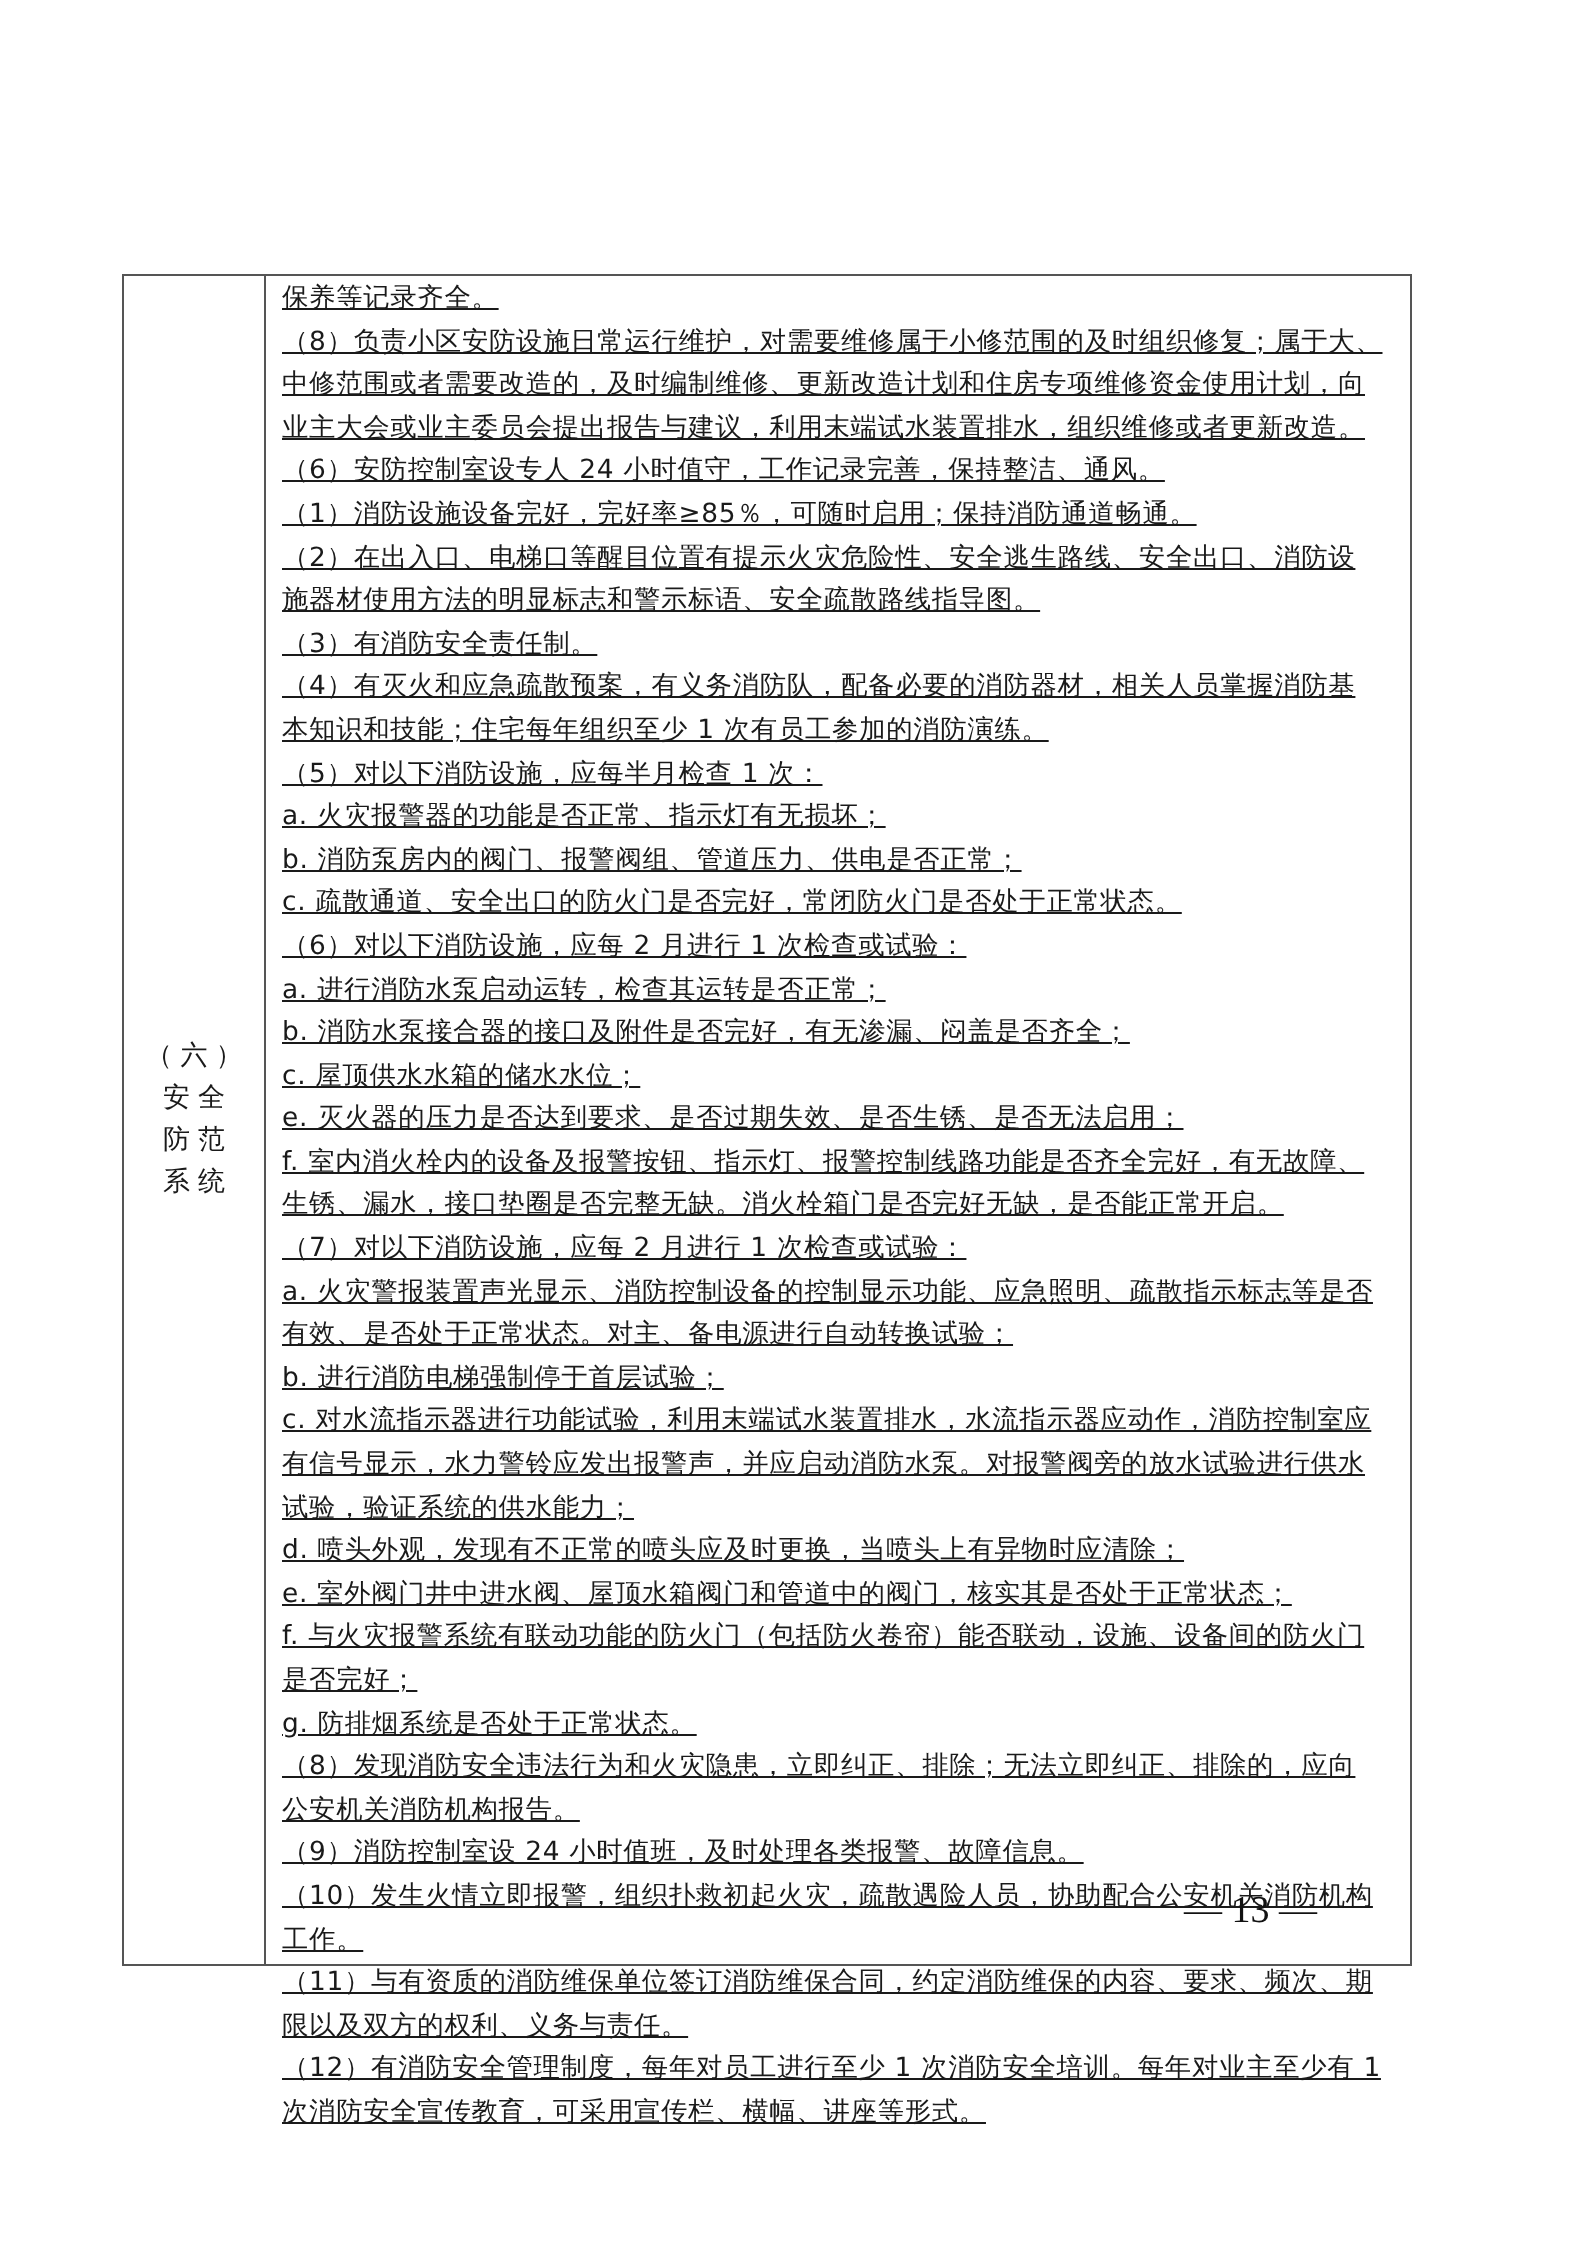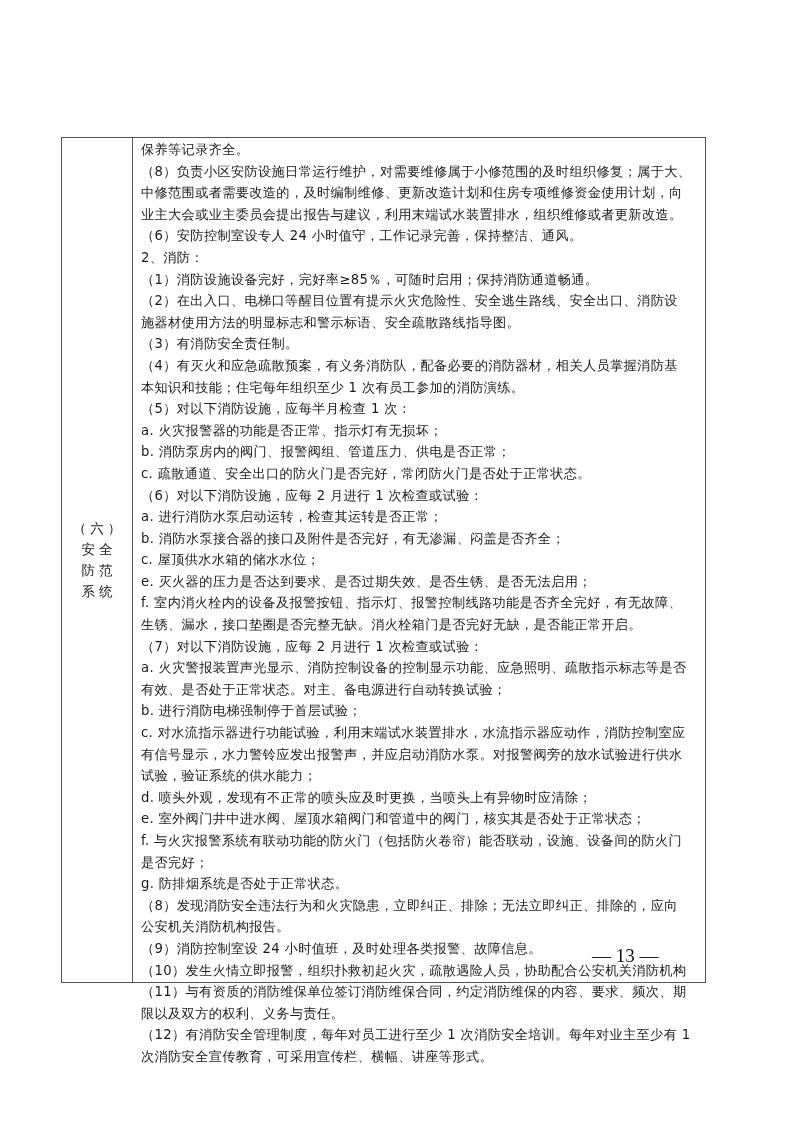--- a/index.html
+++ b/index.html
@@ -11,21 +11,21 @@
   }
   .label-col {
     width: 71px; border-right: 1.5px solid #555; box-sizing: border-box;
     display: flex; align-items: center; justify-content: center;
   }
   .label-text {
     font-size: 13.5px; line-height: 21px; text-align: center; letter-spacing: 4px;
     margin-left: 4px;
   }
   .content-col {
-    flex: 1; padding: 1px 6px 0 8px; box-sizing: border-box;
+    flex: 1; padding: 1px 6px 0 8px; box-sizing: border-box; text-decoration: underline;
   }
   .line {
     font-size: 13.2px; line-height: 21.6px; white-space: nowrap;
     letter-spacing: 0.35px; overflow: hidden;
   }
   .page-number {
     position: absolute; top: 945px; left: 592px;
     font-family: "Liberation Serif", "DejaVu Serif", serif; font-size: 19px;
     color: #111;
   }
@@ -41,21 +41,20 @@
       <div>防范</div>
       <div>系统</div>
     </div>
   </div>
   <div class="content-col" id="content-col">
       <div class="line">保养等记录齐全。</div>
       <div class="line">（8）负责小区安防设施日常运行维护，对需要维修属于小修范围的及时组织修复；属于大、</div>
       <div class="line">中修范围或者需要改造的，及时编制维修、更新改造计划和住房专项维修资金使用计划，向</div>
       <div class="line">业主大会或业主委员会提出报告与建议，利用末端试水装置排水，组织维修或者更新改造。</div>
       <div class="line">（6）安防控制室设专人 24 小时值守，工作记录完善，保持整洁、通风。</div>
-      <div class="line">2、消防：</div>
       <div class="line">（1）消防设施设备完好，完好率≥85％，可随时启用；保持消防通道畅通。</div>
       <div class="line">（2）在出入口、电梯口等醒目位置有提示火灾危险性、安全逃生路线、安全出口、消防设</div>
       <div class="line">施器材使用方法的明显标志和警示标语、安全疏散路线指导图。</div>
       <div class="line">（3）有消防安全责任制。</div>
       <div class="line">（4）有灭火和应急疏散预案，有义务消防队，配备必要的消防器材，相关人员掌握消防基</div>
       <div class="line">本知识和技能；住宅每年组织至少 1 次有员工参加的消防演练。</div>
       <div class="line">（5）对以下消防设施，应每半月检查 1 次：</div>
       <div class="line">a. 火灾报警器的功能是否正常、指示灯有无损坏；</div>
       <div class="line">b. 消防泵房内的阀门、报警阀组、管道压力、供电是否正常；</div>
       <div class="line">c. 疏散通道、安全出口的防火门是否完好，常闭防火门是否处于正常状态。</div>
@@ -75,20 +74,21 @@
       <div class="line">试验，验证系统的供水能力；</div>
       <div class="line">d. 喷头外观，发现有不正常的喷头应及时更换，当喷头上有异物时应清除；</div>
       <div class="line">e. 室外阀门井中进水阀、屋顶水箱阀门和管道中的阀门，核实其是否处于正常状态；</div>
       <div class="line">f. 与火灾报警系统有联动功能的防火门（包括防火卷帘）能否联动，设施、设备间的防火门</div>
       <div class="line">是否完好；</div>
       <div class="line">g. 防排烟系统是否处于正常状态。</div>
       <div class="line">（8）发现消防安全违法行为和火灾隐患，立即纠正、排除；无法立即纠正、排除的，应向</div>
       <div class="line">公安机关消防机构报告。</div>
       <div class="line">（9）消防控制室设 24 小时值班，及时处理各类报警、故障信息。</div>
       <div class="line">（10）发生火情立即报警，组织扑救初起火灾，疏散遇险人员，协助配合公安机关消防机构</div>
+      <div class="line">工作。</div>
       <div class="line">（11）与有资质的消防维保单位签订消防维保合同，约定消防维保的内容、要求、频次、期</div>
       <div class="line">限以及双方的权利、义务与责任。</div>
       <div class="line">（12）有消防安全管理制度，每年对员工进行至少 1 次消防安全培训。每年对业主至少有 1</div>
       <div class="line">次消防安全宣传教育，可采用宣传栏、横幅、讲座等形式。</div>
     </div>
 </div>
 
 <div class="page-number">— 13 —</div>
 
 </body></html>

